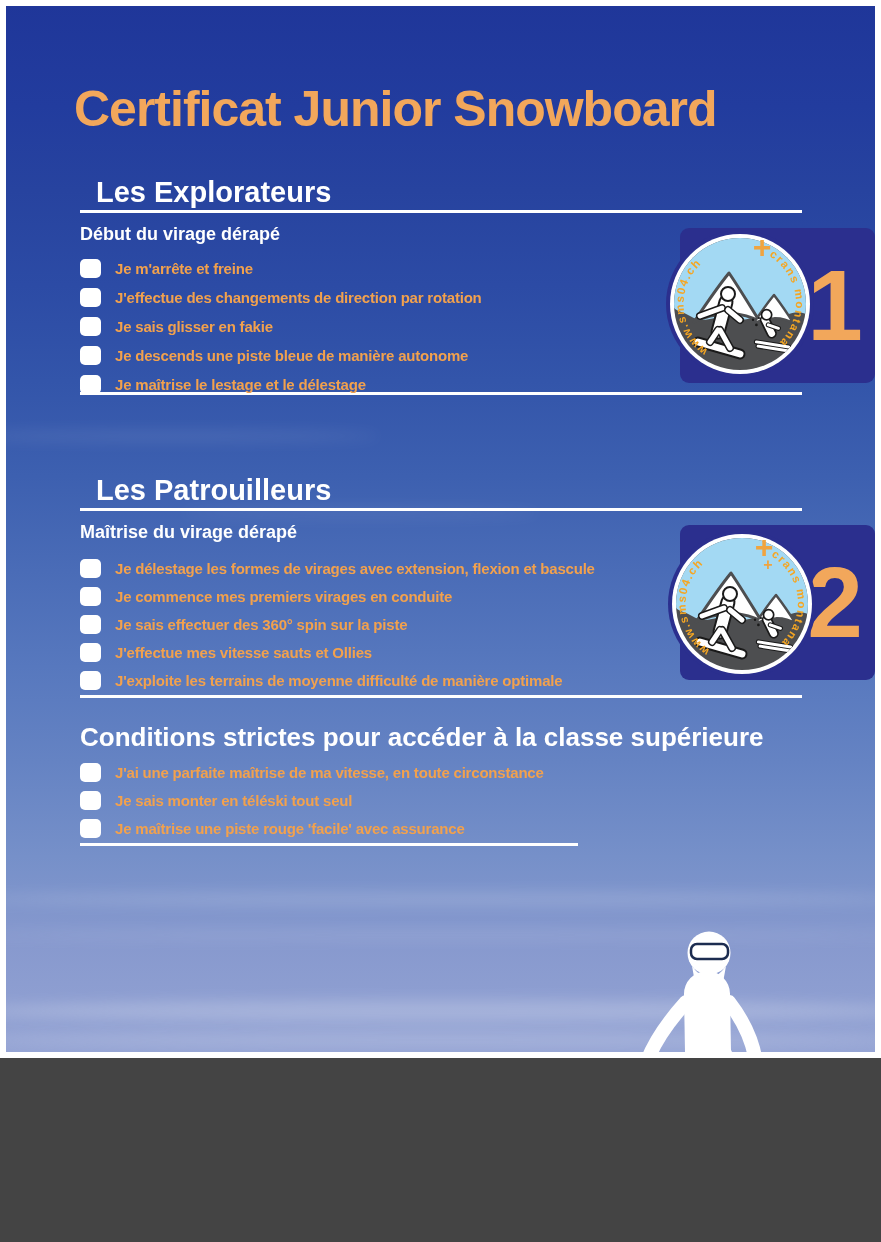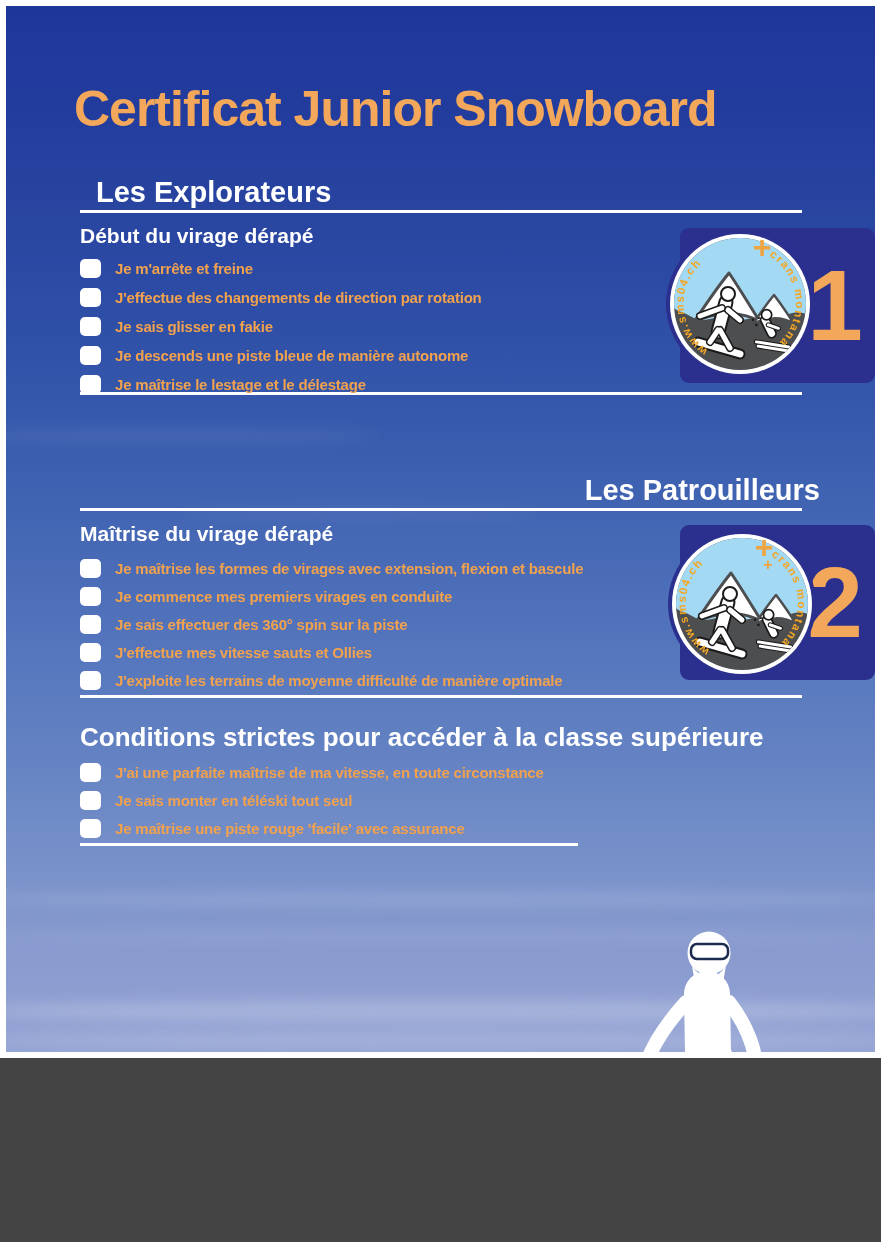--- a/index.html
+++ b/index.html
@@ -17,21 +17,21 @@
   .page-title{
     left:74px;top:80px;width:760px;
     font-size:50px;font-weight:bold;letter-spacing:-1px;
     color:#F2A75B;z-index:4;
   }
   .group-title{
     left:96px;width:724px;font-size:29px;font-weight:bold;color:#ffffff;z-index:4;
   }
   .rule{height:3px;background:#ffffff;z-index:4;left:80px;}
   .subtitle{
-    left:80px;width:620px;font-size:21px;font-weight:bold;color:#ffffff;z-index:6;
+    left:80px;width:620px;font-size:18px;font-weight:bold;color:#ffffff;z-index:6;
   }
   .checklist{left:80px;z-index:6;display:flex;flex-direction:column;}
   .row{display:flex;align-items:flex-start;}
   .pitch29 .row{height:29px;}
   .pitch28 .row{height:28px;}
   .cb{
     flex:0 0 auto;width:21px;height:19px;border-radius:5px;background:#ffffff;
     margin-right:14px;margin-top:1px;
   }
   .lbl{
@@ -139,35 +139,35 @@
       <span class="cb"></span>
       <span class="lbl">Je descends une piste bleue de manière autonome</span>
     </div>
     <div class="row">
       <span class="cb"></span>
       <span class="lbl">Je maîtrise le lestage et le délestage</span>
     </div>
   </div>
   <div class="abs rule" style="top:392px;width:722px;"></div>
 
-  <div class="abs group-title" style="top:474px;text-align:right;">Les Patrouilleurs</div>
+  <div class="abs group-title" style="top:474px;">Les Patrouilleurs</div>
   <div class="abs rule" style="top:508px;width:722px;"></div>
 
   <div class="abs badge-box" style="top:525px;"></div>
   <div class="abs badge-num" style="top:525px;">2</div>
   <svg class="abs badge-svg" style="left:665px;top:527px;" viewBox="-77 -77 154 154">
     <use href="#blogo"></use>
     <text x="26" y="-34" font-size="16" font-weight="bold" fill="#F0A43F" text-anchor="middle">+</text>
   </svg>
 
   <div class="abs subtitle" style="top:522px;">Maîtrise du virage dérapé</div>
   <div class="abs checklist pitch28" style="top:558px;">
     <div class="row">
       <span class="cb"></span>
-      <span class="lbl">Je maîtrise les formes de virages avec extension, flexion et bascule</span>
+      <span class="lbl">Je délestage les formes de virages avec extension, flexion et bascule</span>
     </div>
     <div class="row">
       <span class="cb"></span>
       <span class="lbl">Je commence mes premiers virages en conduite</span>
     </div>
     <div class="row">
       <span class="cb"></span>
       <span class="lbl">Je sais effectuer des 360° spin sur la piste</span>
     </div>
     <div class="row">

